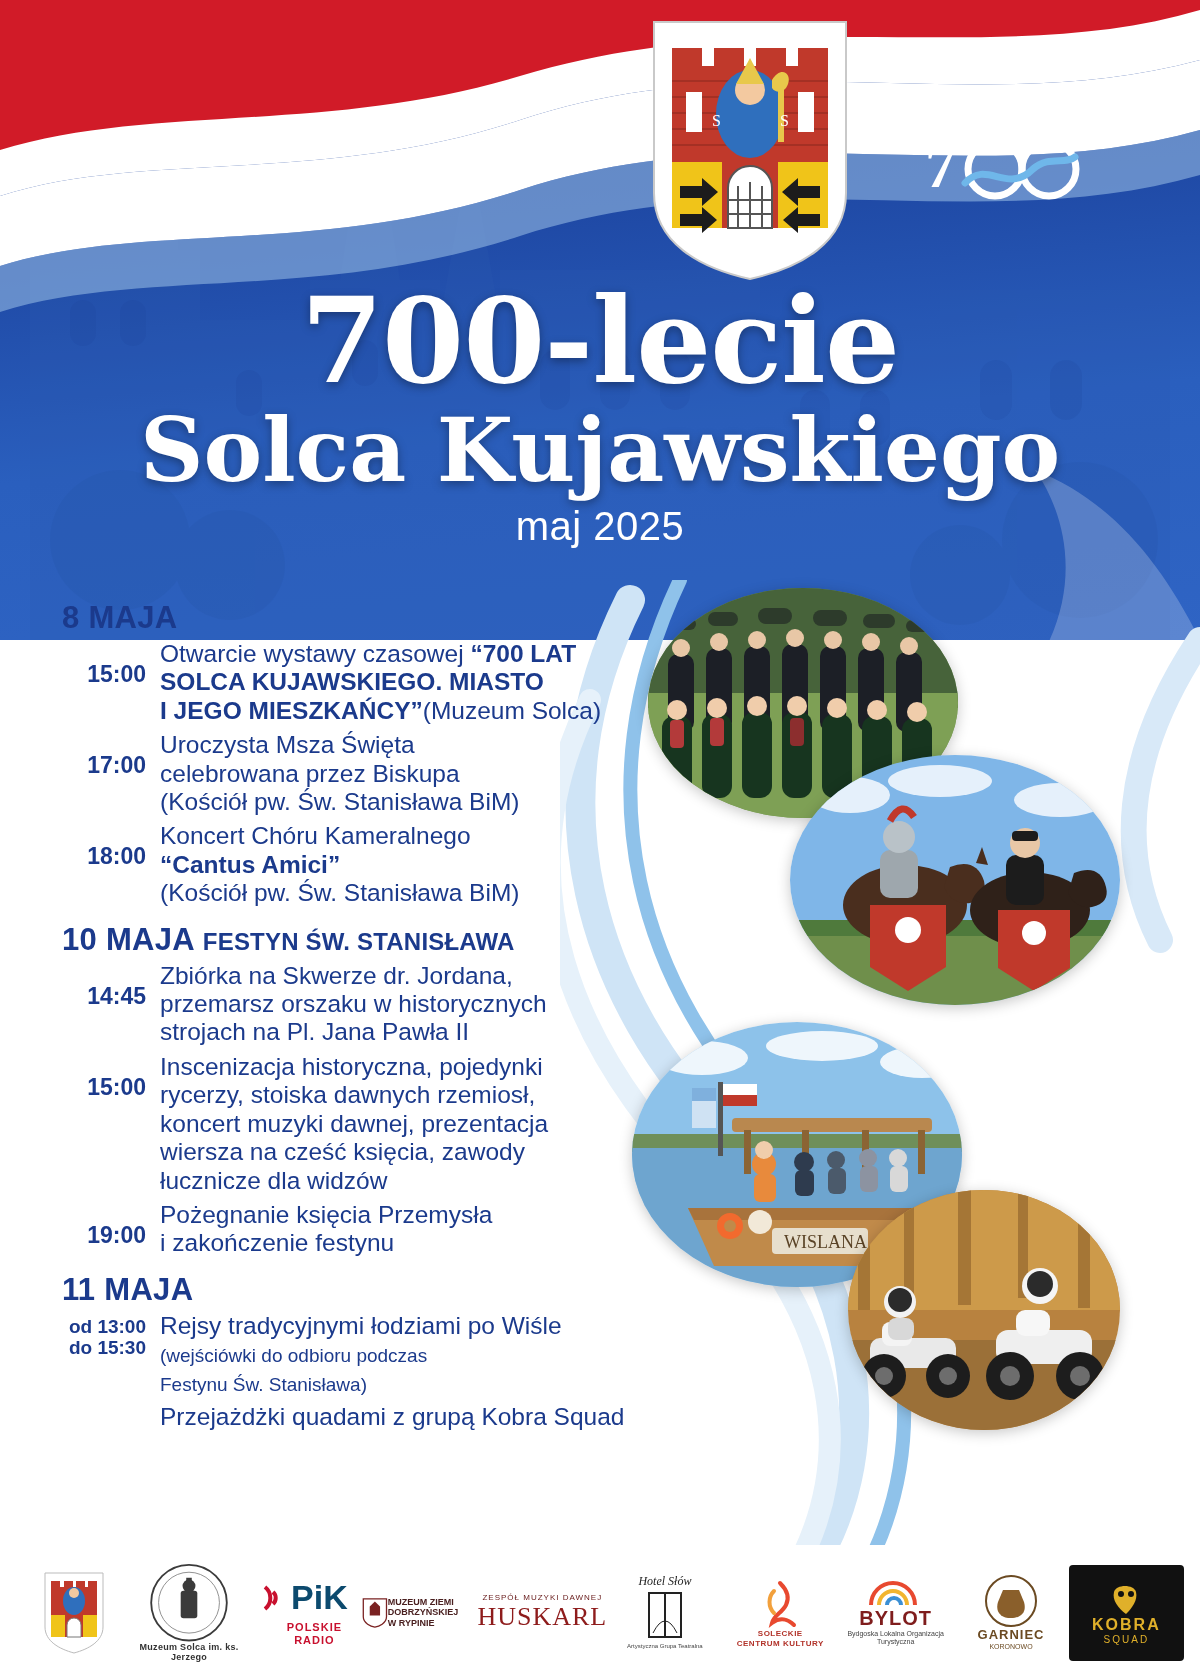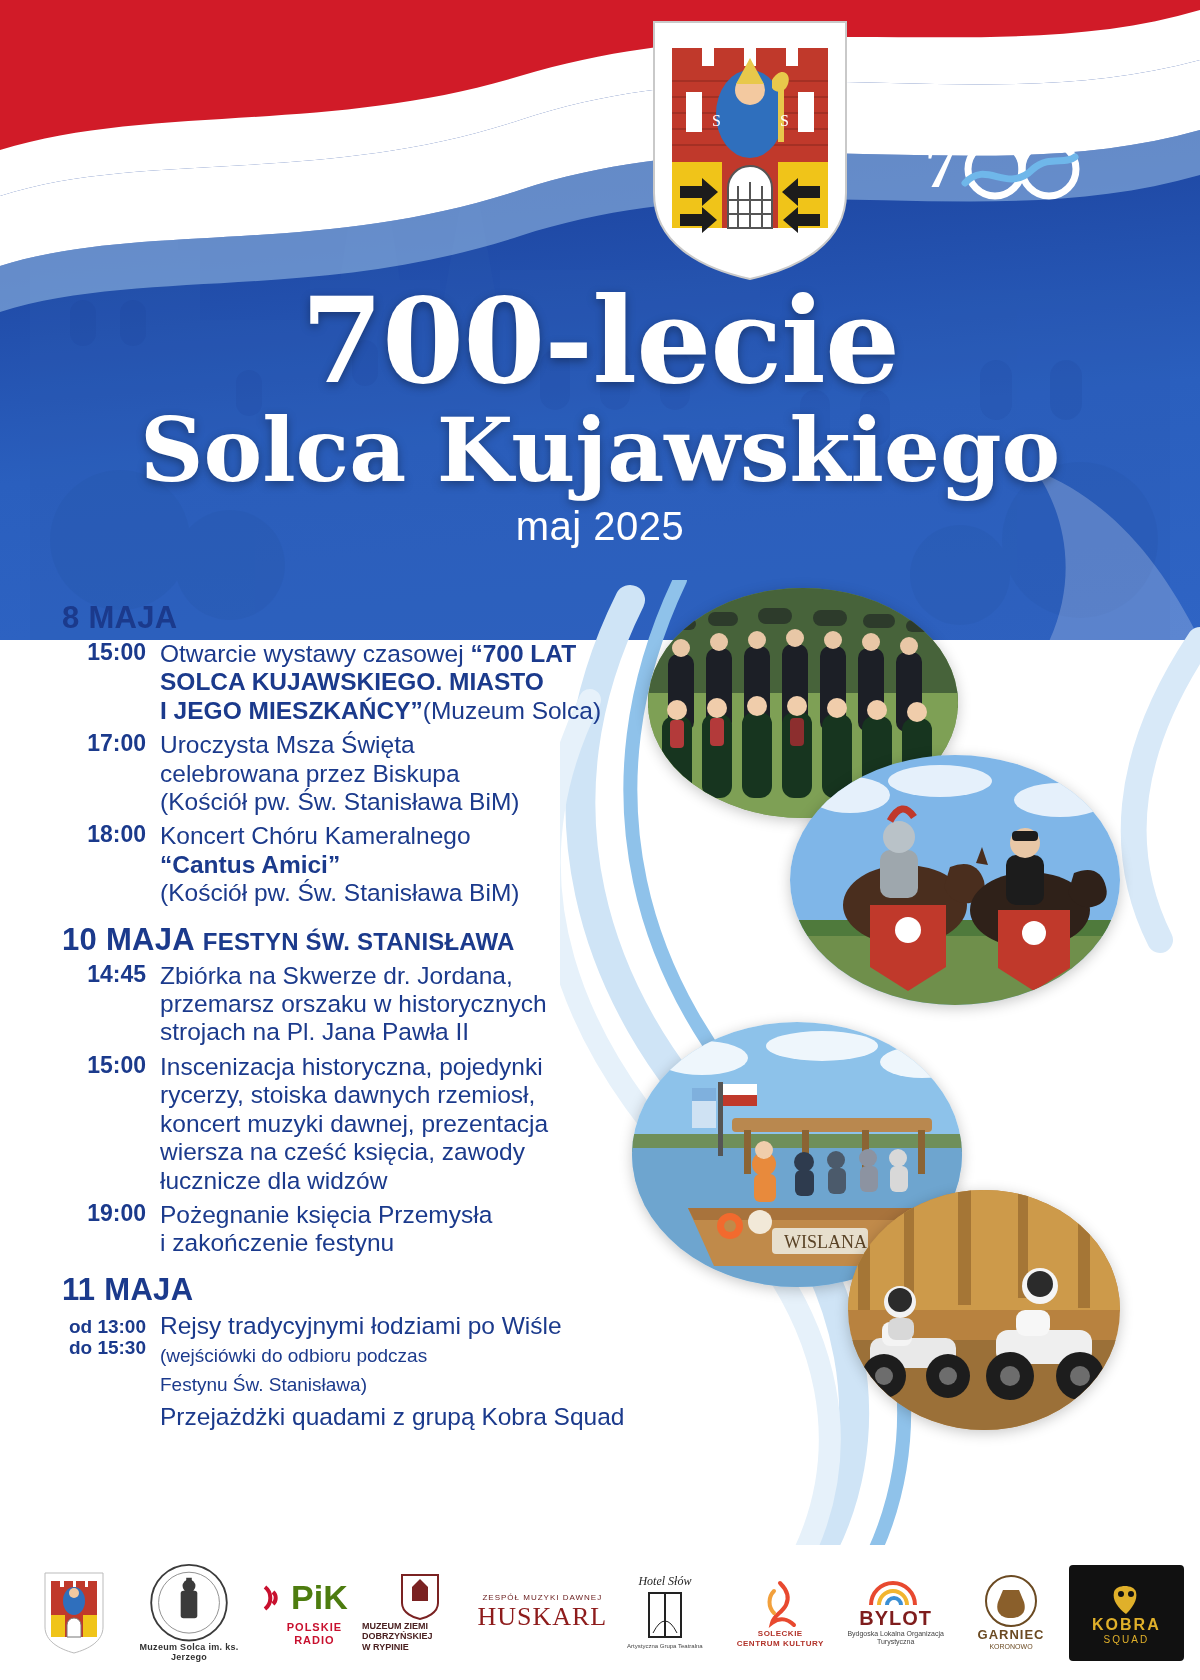--- a/index.html
+++ b/index.html
@@ -111,21 +111,21 @@
     margin-bottom: 6px;
   }
   .time {
     width: 112px;
     flex: 0 0 112px;
     text-align: right;
     padding-right: 14px;
     font-size: 23px;
     font-weight: 700;
     color: #1b3a8c;
-    padding-top: 0;
+    padding-top: 22px;
     white-space: pre-line;
     line-height: 1.12;
   }
   .time.small { font-size: 19px; padding-top: 4px; }
   .desc {
     flex: 1;
     font-size: 24.5px;
     line-height: 1.16;
     color: #1b3a8c;
   }
@@ -580,27 +580,27 @@
       </svg>
       <span class="sp-title">Muzeum Solca im. ks. Jerzego</span>
     </div>
 
     <div class="sponsor">
       <div style="display:flex;align-items:center;gap:4px;">
         <svg width="26" height="30" viewBox="0 0 26 30">
           <path d="M4,4 a14,14 0 0 1 0,22" stroke="#c8102e" stroke-width="4" fill="none"></path>
           <path d="M12,9 a8,8 0 0 1 0,12" stroke="#c8102e" stroke-width="4" fill="none"></path>
         </svg>
-        <span style="font-size:34px;font-weight:700;color:#4d7c0f;font-family:'Liberation Sans',sans-serif;">PiK</span>
+        <span style="font-size:34px;font-weight:700;color:#0c4a6e;font-family:'Liberation Sans',sans-serif;">PiK</span>
       </div>
       <span style="font-size:11px;font-weight:700;color:#c8102e;letter-spacing:1px;margin-top:4px;margin-left:20px;">POLSKIE RADIO</span>
     </div>
 
     <div class="sponsor">
-      <div style="display:flex;align-items:center;flex-direction:column;">
+      <div style="display:flex;align-items:center;">
         <svg width="40" height="48" viewBox="0 0 40 48">
           <path d="M2,2 H38 V30 C38,40 26,45 20,46 C14,45 2,40 2,30 Z" fill="#ffffff" stroke="#7a2222" stroke-width="2"></path>
           <path d="M12,14 l8,-8 l8,8 v14 h-16 Z" fill="#7a2222"></path>
         </svg>
         <div style="text-align:left;color:#4a2020;">
           <div style="font-size:9px;font-weight:700;">MUZEUM ZIEMI DOBRZYŃSKIEJ</div>
           <div style="font-size:9px;font-weight:700;">W RYPINIE</div>
         </div>
       </div>
     </div>

